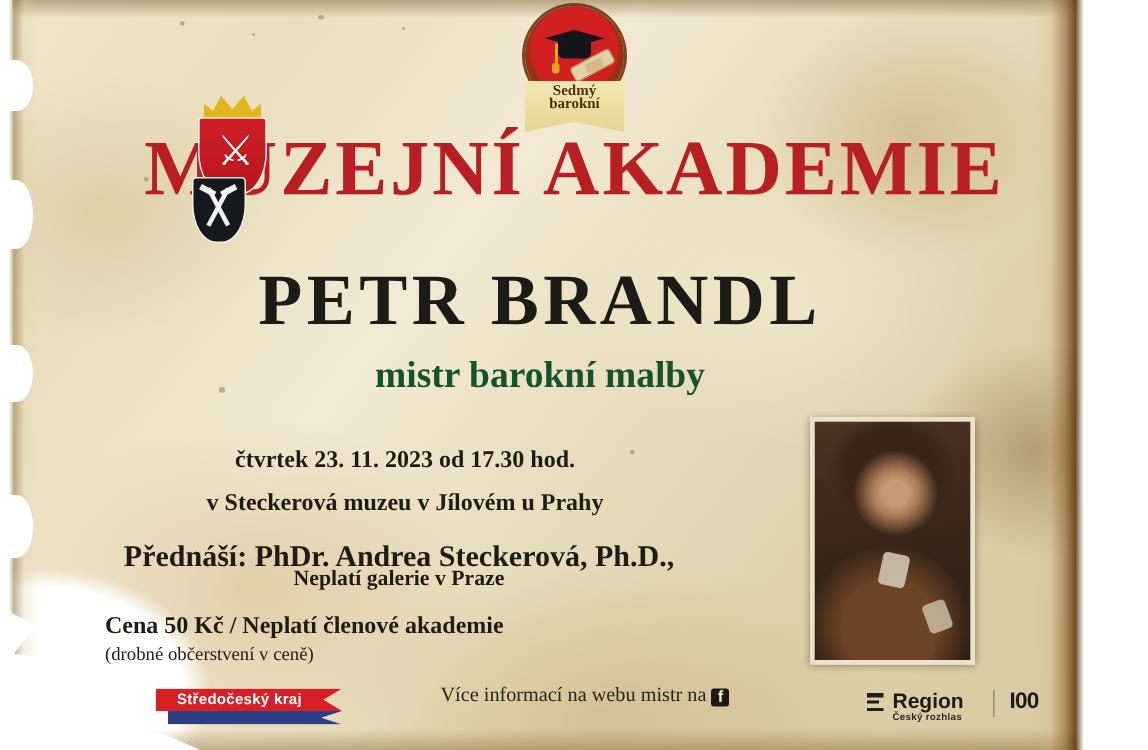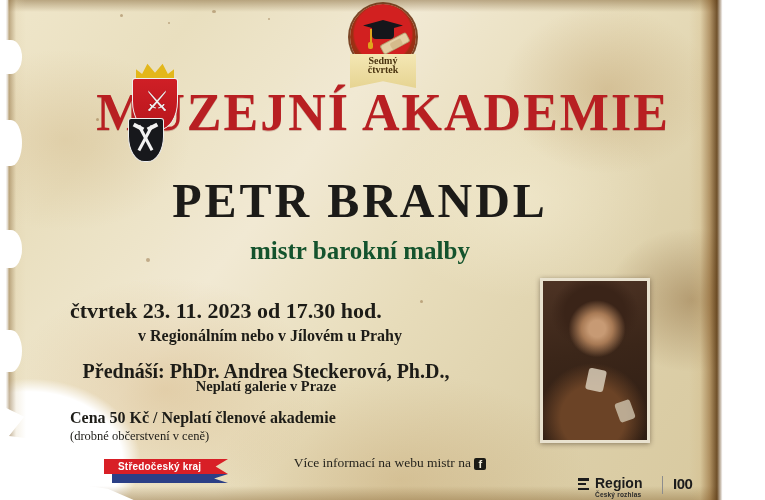--- a/index.html
+++ b/index.html
@@ -173,21 +173,21 @@
   }
   .subtitle {
     position: absolute; left: 60px; top: 236px; width: 600px;
     font-family: "Liberation Serif", serif;
     font-size: 25px; font-weight: bold; color: #14532d;
     text-align: center; line-height: 30px;
   }
 
   .block { position: absolute; font-family: "Liberation Serif", serif; color: #1d1c17; }
 
-  .date-line   { left: 70px; top: 298px; width: 400px; font-size: 22px; font-weight: bold; }
+  .date-line   { left: 70px; top: 298px; width: 400px; text-align: center; font-size: 16px; font-weight: bold; }
   .venue-line  { left: 70px; top: 327px; width: 400px; text-align: center; font-size: 16px; font-weight: bold; }
   .lect-line1  { left: 66px; top: 360px; width: 400px; text-align: center; font-size: 20px; font-weight: bold; }
   .lect-line2  { left: 66px; top: 378px; width: 400px; text-align: center; font-size: 14.5px; font-weight: bold; }
   .price-line  { left: 70px; top: 409px; width: 400px; text-align: left; font-size: 16px; font-weight: bold; }
   .price-note  { left: 70px; top: 429px; width: 400px; text-align: left; font-size: 12.5px; }
 
   .info-line { position: absolute; left: 270px; top: 455px; width: 240px; text-align: center;
                font-family: "Liberation Serif", serif; font-size: 13.5px; color: #27251e; }
   .web-line  { position: absolute; left: 250px; top: 471px; width: 280px; text-align: center;
                font-family: "Liberation Serif", serif; font-size: 20px; color: #1b1a15; }
@@ -230,21 +230,21 @@
     display: block; font-family: "Liberation Sans", sans-serif;
     font-size: 10px; font-weight: bold; color: #fff; line-height: 15px;
     padding-left: 14px; letter-spacing: .2px;
   }
   .sk-blue {
     position: absolute; left: 8px; top: 15px; width: 116px; height: 9px;
     background: #2b3f86;
     clip-path: polygon(0 0, 100% 0, 88% 50%, 100% 100%, 0 100%);
   }
 
-  .cro-logo { position: absolute; left: 578px; top: 459px; width: 130px; height: 26px; margin-top: 16px; }
+  .cro-logo { position: absolute; left: 578px; top: 459px; width: 130px; height: 26px; }
   .cro-bars { position: absolute; left: 0; top: 3px; width: 12px; height: 14px; }
   .cro-bars i { display: block; background: #1c1c1c; height: 2.6px; margin-bottom: 2.2px; }
   .cro-bars i:nth-child(1) { width: 11px; }
   .cro-bars i:nth-child(2) { width: 8px; }
   .cro-bars i:nth-child(3) { width: 11px; }
   .cro-name {
     position: absolute; left: 17px; top: 0;
     font-family: "Liberation Sans", sans-serif; font-size: 14px; font-weight: bold;
     color: #1c1c1c; line-height: 17px;
   }
@@ -291,21 +291,21 @@
   <div class="seal-wrap">
     <div class="seal">
       <div class="cap"></div>
       <div class="cap-base"></div>
       <div class="tassel"></div>
       <div class="tassel-b"></div>
       <div class="bandage"></div>
     </div>
     <div class="ribbon">
       <span>Sedmý</span>
-      <span>čtvrtek</span>
+      <span>barokní</span>
     </div>
   </div>
 
   <div class="title">MUZEJNÍ AKADEMIE</div>
 
   <div class="coa">
     <div class="crown"></div>
     <div class="shield-red">
       <div class="lion">⚔</div>
     </div>
@@ -316,21 +316,21 @@
           <b></b>
           <b></b>
       </div>
     </div>
   </div>
 
   <div class="name">PETR BRANDL</div>
   <div class="subtitle">mistr barokní malby</div>
 
   <div class="block date-line">čtvrtek 23. 11. 2023 od 17.30 hod.</div>
-  <div class="block venue-line">v Regionálním nebo v Jílovém u Prahy</div>
+  <div class="block venue-line">v Steckerová muzeu v Jílovém u Prahy</div>
   <div class="block lect-line1">Přednáší: PhDr. Andrea Steckerová, Ph.D.,</div>
   <div class="block lect-line2">Neplatí galerie v Praze</div>
   <div class="block price-line">Cena 50 Kč / Neplatí členové akademie</div>
   <div class="block price-note">(drobné občerstvení v ceně)</div>
 
   <div class="portrait">
     <div class="collar"></div>
     <div class="cuff"></div>
   </div>
 

